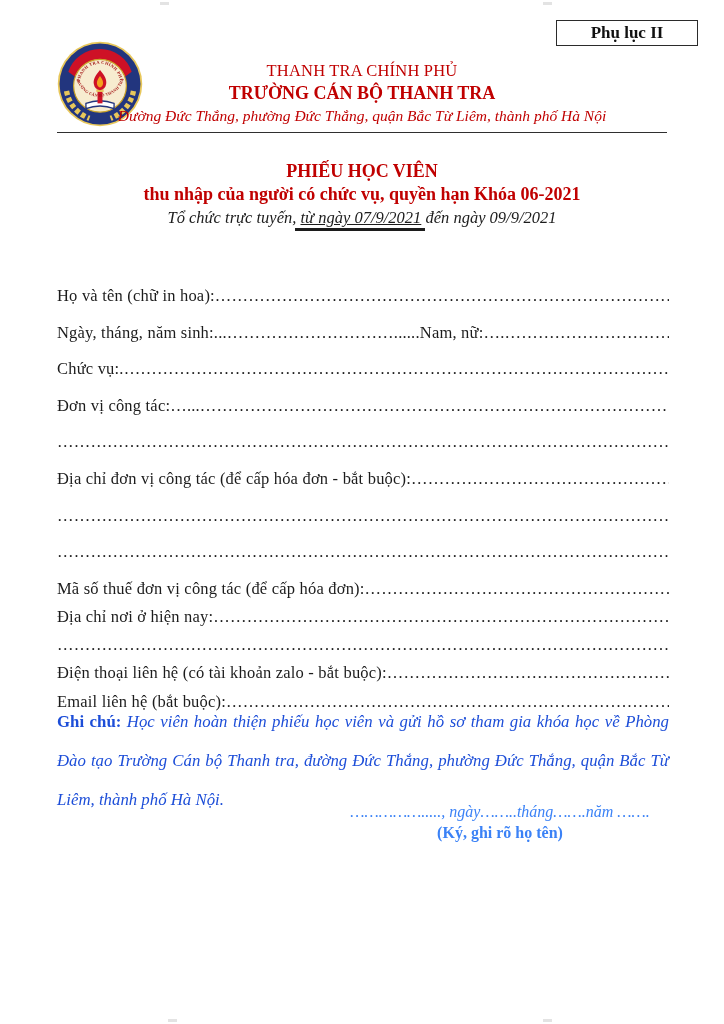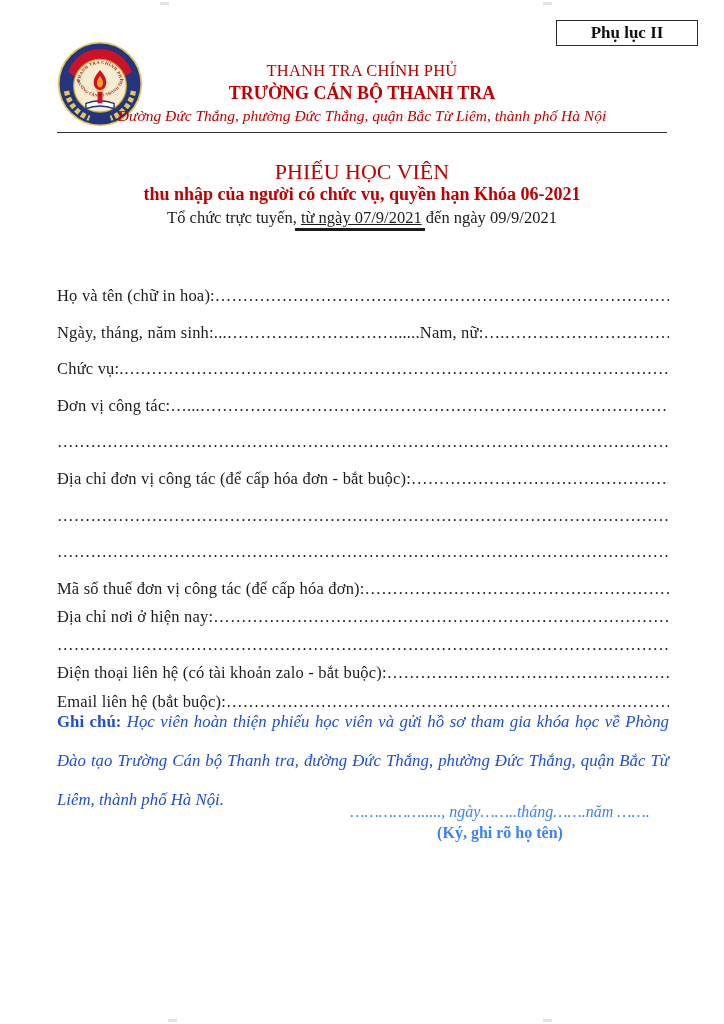--- a/index.html
+++ b/index.html
@@ -18,23 +18,23 @@
   
   .logo-wrap{top:40px;left:56px;width:88px;height:88px;}
   
   .header-text{top:60px;left:57px;width:610px;text-align:center;}
   .org-parent{font-size:16.5px;letter-spacing:.2px;color:var(--red);line-height:22px;}
   .org-name{font-size:18px;font-weight:bold;color:var(--red);line-height:23px;}
   .org-address{font-size:15.5px;font-style:italic;color:var(--red);line-height:22px;}
   .header-rule{top:132px;left:57px;width:610px;height:0;border-top:1.6px solid #2f2f2f;}
   
   .title-block{top:160px;left:57px;width:610px;text-align:center;}
-  .title-main{font-size:22px;font-weight:normal;color:var(--red);line-height:23px;}
+  .title-main{font-size:18px;font-weight:bold;color:var(--red);line-height:23px;}
   .title-line{font-size:18px;font-weight:bold;color:var(--red);line-height:23px;}
-  .title-schedule{font-size:16.5px;color:#1c1c1c;line-height:23px;position:relative;}
+  .title-schedule{font-size:16.5px;font-style:italic;color:#1c1c1c;line-height:23px;position:relative;}
   .sched-underline{text-decoration:underline;}
   .sched-bar{position:absolute;left:238px;top:22px;width:130px;height:2.6px;background:#1c1c1c;}
   
   .form-block{top:286px;left:57px;width:612px;}
   .form-line{
     font-size:16.5px;color:#1c1c1c;white-space:nowrap;overflow:hidden;
     width:612px;letter-spacing:.2px;
   }
   .row-a{height:36.6px;}
   .row-b{height:28.2px;}

